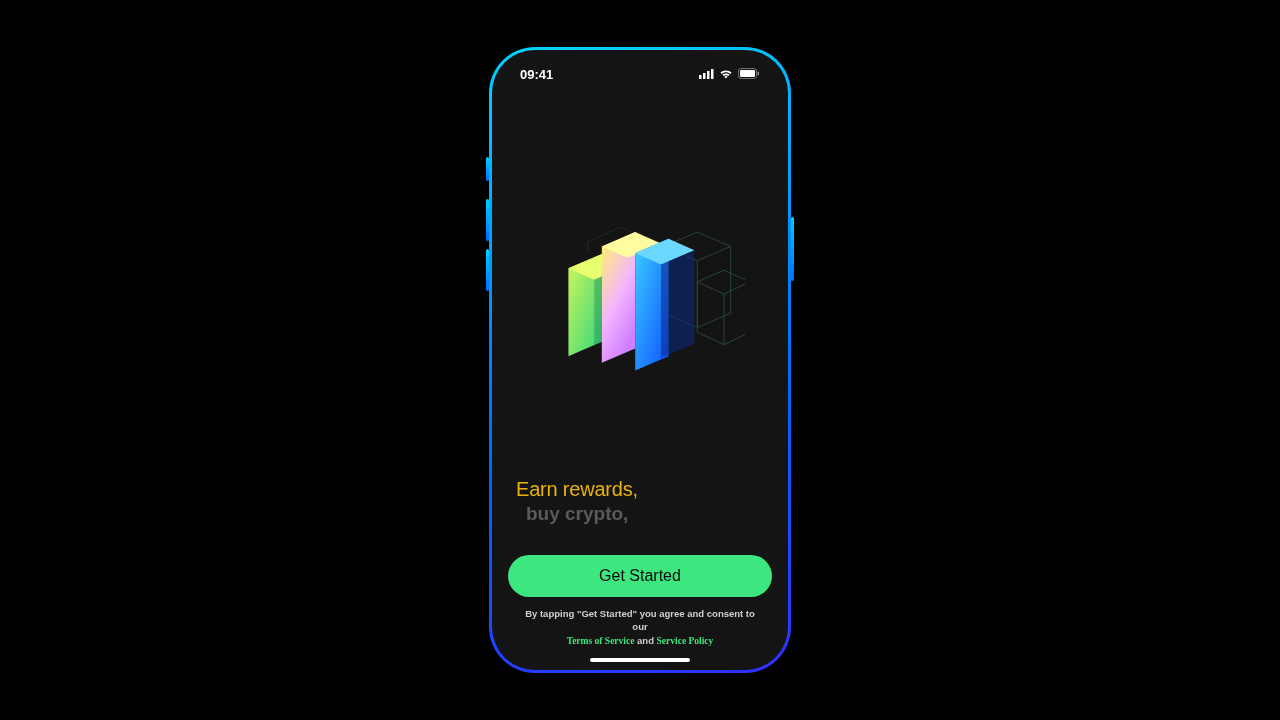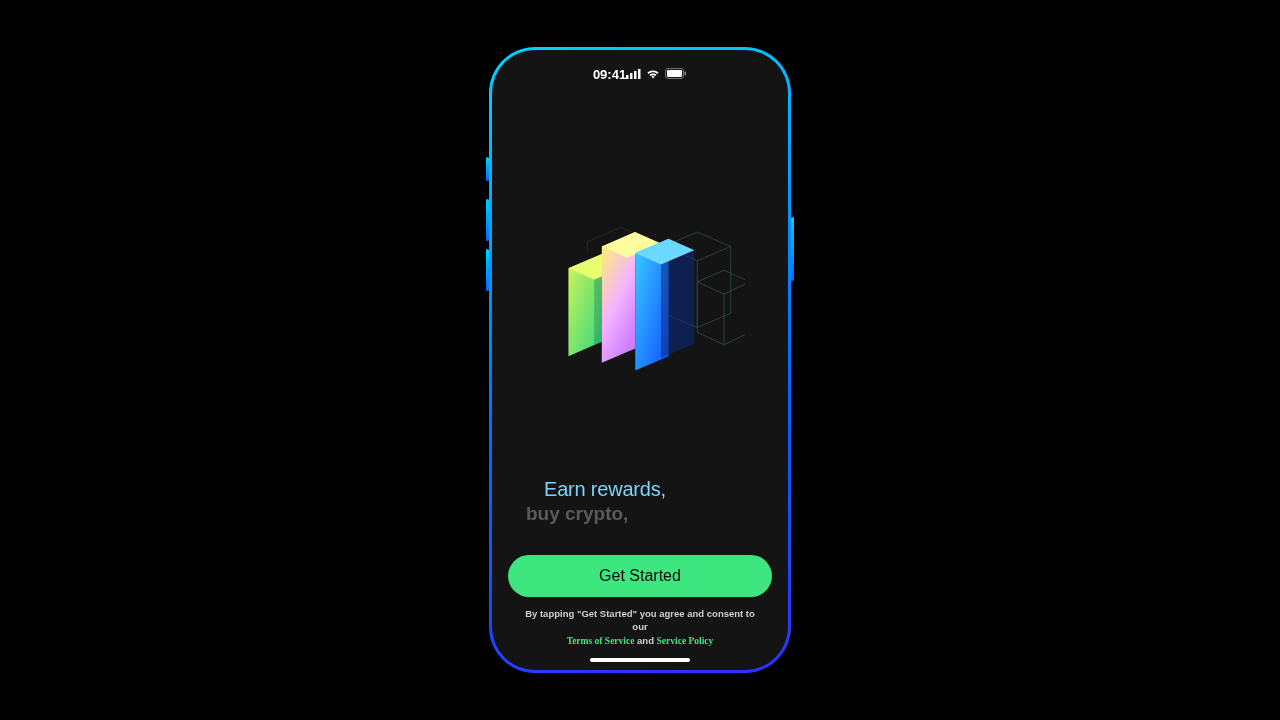--- a/index.html
+++ b/index.html
@@ -38,21 +38,21 @@
   }
   .side-btn.left1 { left: -3px; top: 110px; width: 3px; height: 24px; }
   .side-btn.left2 { left: -3px; top: 152px; width: 3px; height: 42px; }
   .side-btn.left3 { left: -3px; top: 202px; width: 3px; height: 42px; }
   .side-btn.right { right: -3px; top: 170px; width: 3px; height: 64px; }
 
   .status-bar {
     height: 40px;
     display: flex;
     align-items: center;
-    justify-content: center;
+    justify-content: space-between;
     padding: 0 28px 0 28px;
     color: #fff;
     font-size: 13px;
     font-weight: 600;
     margin-top: 4px;
   }
   .status-icons { display: flex; align-items: center; gap: 5px; }
 
   .content {
     flex: 1;
@@ -67,25 +67,24 @@
     align-items: center;
     justify-content: center;
     margin-top: 20px;
   }
   .artwork svg { width: 210px; height: auto; }
 
   .tagline {
     padding: 0 8px 30px 8px;
   }
   .tag-line1 {
-    color: #7dd3fc;
+    color: #eab308;
     font-size: 20px;
     font-weight: 400;
     letter-spacing: -0.2px;
-    margin-left: 28px;
   }
   .tag-line2 {
     color: #5a5a5a;
     font-size: 19px;
     font-weight: 700;
     margin-top: 2px;
     padding-left: 10px;
   }
 
   .cta-btn {

